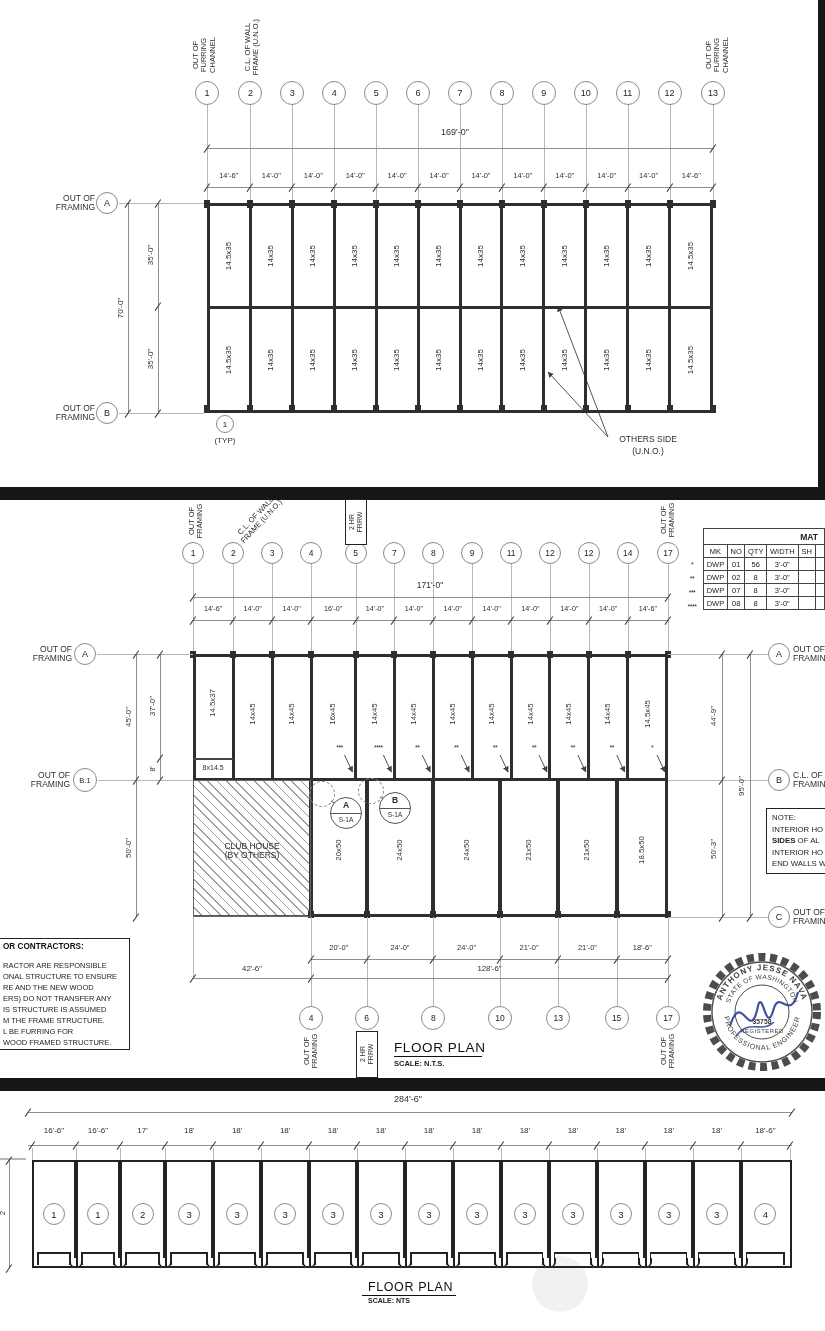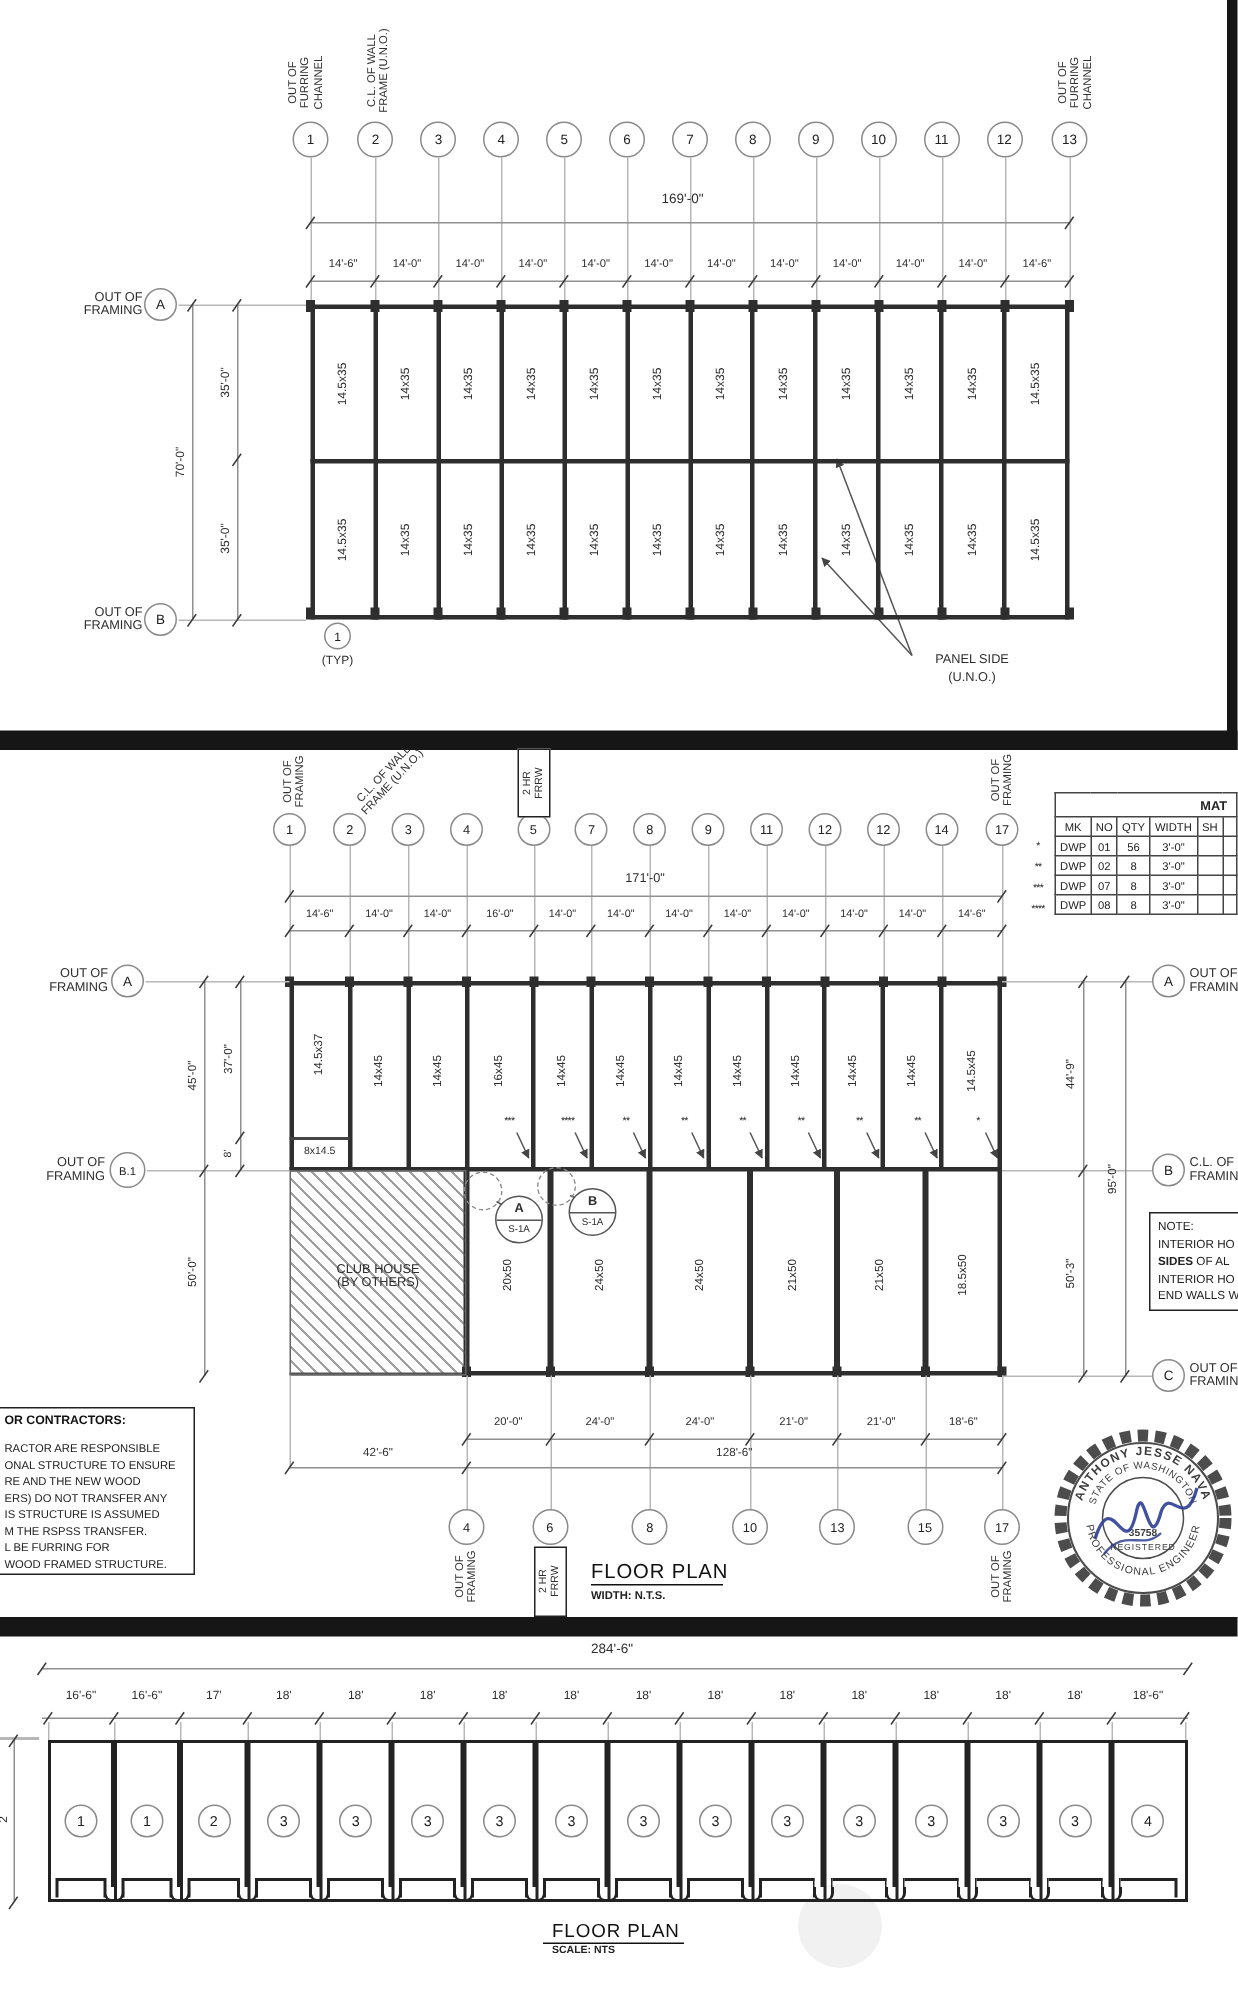--- a/index.html
+++ b/index.html
@@ -93,40 +93,40 @@
   </table>
 
   <div class="abs boxed" style="left:-52px;top:938px;width:182px;height:112px">
     <div class="abs" style="left:54px;top:3px;font-size:8.2px;font-weight:bold;color:#111;white-space:nowrap">OR CONTRACTORS:</div>
     <div class="abs" id="contractorLines" style="left:54px;top:21px;font-size:7.5px;line-height:11px;white-space:nowrap;color:#222">
         <div>RACTOR ARE RESPONSIBLE</div>
         <div>ONAL STRUCTURE TO ENSURE</div>
         <div>RE AND THE NEW WOOD</div>
         <div>ERS) DO NOT TRANSFER ANY</div>
         <div>IS STRUCTURE IS ASSUMED</div>
-        <div>M THE RSPSS TRANSFER.</div>
+        <div>M THE FRAME STRUCTURE.</div>
         <div>L BE FURRING FOR</div>
         <div>WOOD FRAMED STRUCTURE.</div>
       </div>
   </div>
 
   <div class="abs boxed" style="left:766px;top:808px;width:120px;height:66px;border-width:1.2px">
     <div id="noteLines" style="padding:3px 0 0 5px;font-size:7.8px;line-height:11.5px;white-space:nowrap;color:#222">
         <div>NOTE:</div>
         <div>INTERIOR HO</div>
         <div><b>SIDES</b> OF AL</div>
         <div>INTERIOR HO</div>
         <div>END WALLS W</div>
       </div>
   </div>
 
   <div class="abs" style="left:394px;top:1040px">
     <div style="font-size:13.5px;letter-spacing:.6px;color:#111">FLOOR PLAN</div>
     <div style="border-top:1.6px solid #111;width:88px;margin-top:1px"></div>
-    <div style="font-size:7.5px;font-weight:bold;color:#222;margin-top:2px">WIDTH: N.T.S.</div>
+    <div style="font-size:7.5px;font-weight:bold;color:#222;margin-top:2px">SCALE: N.T.S.</div>
   </div>
 
   <div class="abs" style="left:368px;top:1280px">
     <div style="font-size:12.5px;letter-spacing:.6px;color:#111">FLOOR PLAN</div>
     <div style="border-top:1.5px solid #111;width:94px;margin-left:-6px;margin-top:1px"></div>
     <div style="font-size:7px;font-weight:bold;color:#222;margin-top:1px">SCALE: NTS</div>
   </div>
 
   <div class="abs" style="left:532px;top:1256px;width:56px;height:56px;border-radius:50%;background:rgba(205,205,205,.28)"></div>
 
@@ -315,21 +315,21 @@
     <div class="tick" style="left: 123px; top: 412.5px;"></div>
     <div class="abs lbl rot" style="left: 121px; top: 308px; font-size: 8px;">70'-0"</div>
     <div class="abs dline" style="left: 158px; top: 203px; width: 1px; height: 210px;"></div>
     <div class="tick" style="left: 153px; top: 202.5px;"></div>
     <div class="tick" style="left: 153px; top: 305.5px;"></div>
     <div class="tick" style="left: 153px; top: 412.5px;"></div>
     <div class="abs lbl rot" style="left: 151px; top: 255px; font-size: 8px;">35'-0"</div>
     <div class="abs lbl rot" style="left: 151px; top: 359px; font-size: 8px;">35'-0"</div>
     <div class="bub" style="left: 216px; top: 415px; width: 18px; height: 18px; font-size: 8px;">1</div>
     <div class="abs lbl ctr" style="left: 225px; top: 441px; font-size: 8px;">(TYP)</div>
-    <div class="abs lbl ctr" style="left: 648px; top: 440px; font-size: 8.5px;">PANEL SIDE</div>
+    <div class="abs lbl ctr" style="left: 648px; top: 440px; font-size: 8.5px;">OTHERS SIDE</div>
     <div class="abs lbl ctr" style="left: 648px; top: 452px; font-size: 8.5px;">(U.N.O.)</div>
     <div class="bub" style="left: 182px; top: 542px; width: 22px; height: 22px; font-size: 8.5px;">1</div>
     <div class="abs gline" style="left: 193px; top: 564px; width: 1px; height: 90px;"></div>
     <div class="bub" style="left: 222.278px; top: 542px; width: 22px; height: 22px; font-size: 8.5px;">2</div>
     <div class="abs gline" style="left: 233.278px; top: 564px; width: 1px; height: 90px;"></div>
     <div class="bub" style="left: 261.167px; top: 542px; width: 22px; height: 22px; font-size: 8.5px;">3</div>
     <div class="abs gline" style="left: 272.167px; top: 564px; width: 1px; height: 90px;"></div>
     <div class="bub" style="left: 300.056px; top: 542px; width: 22px; height: 22px; font-size: 8.5px;">4</div>
     <div class="abs gline" style="left: 311.056px; top: 564px; width: 1px; height: 90px;"></div>
     <div class="bub" style="left: 344.5px; top: 542px; width: 22px; height: 22px; font-size: 8.5px;">5</div>

